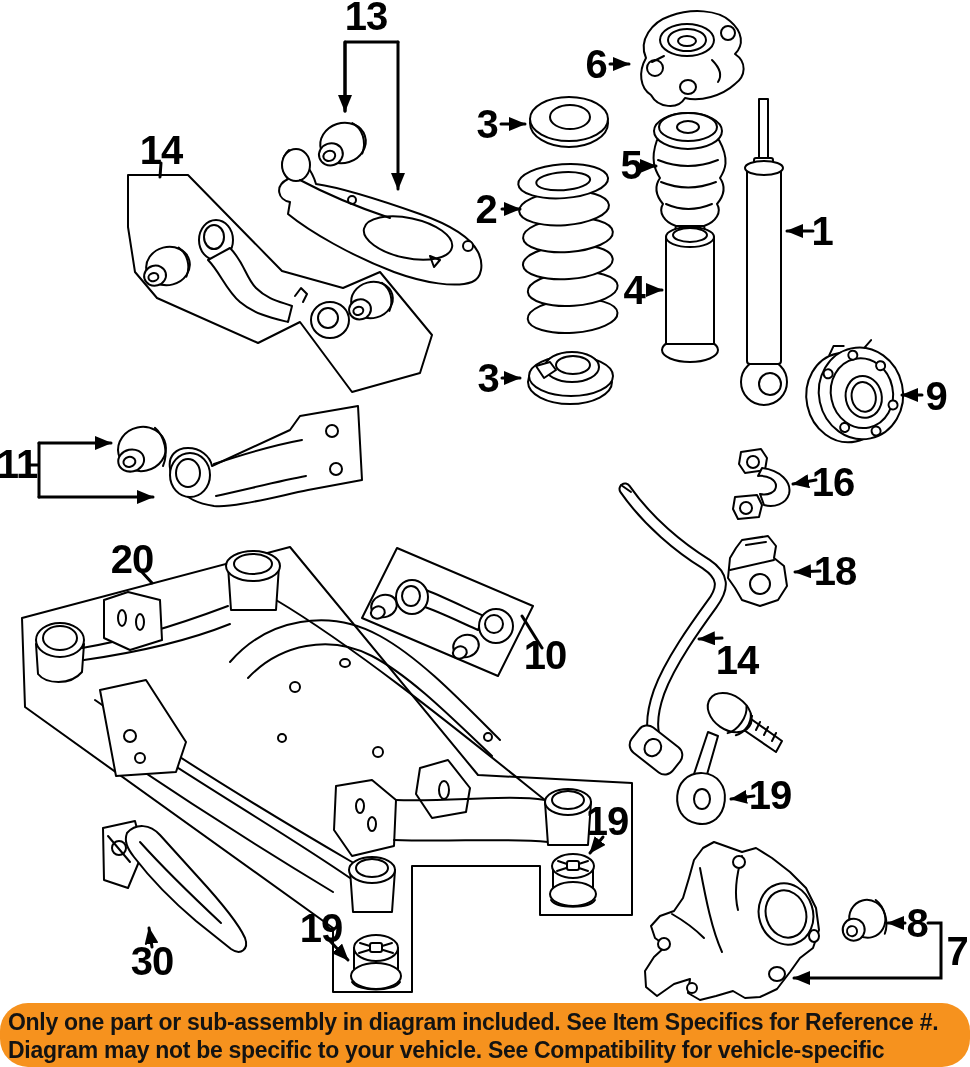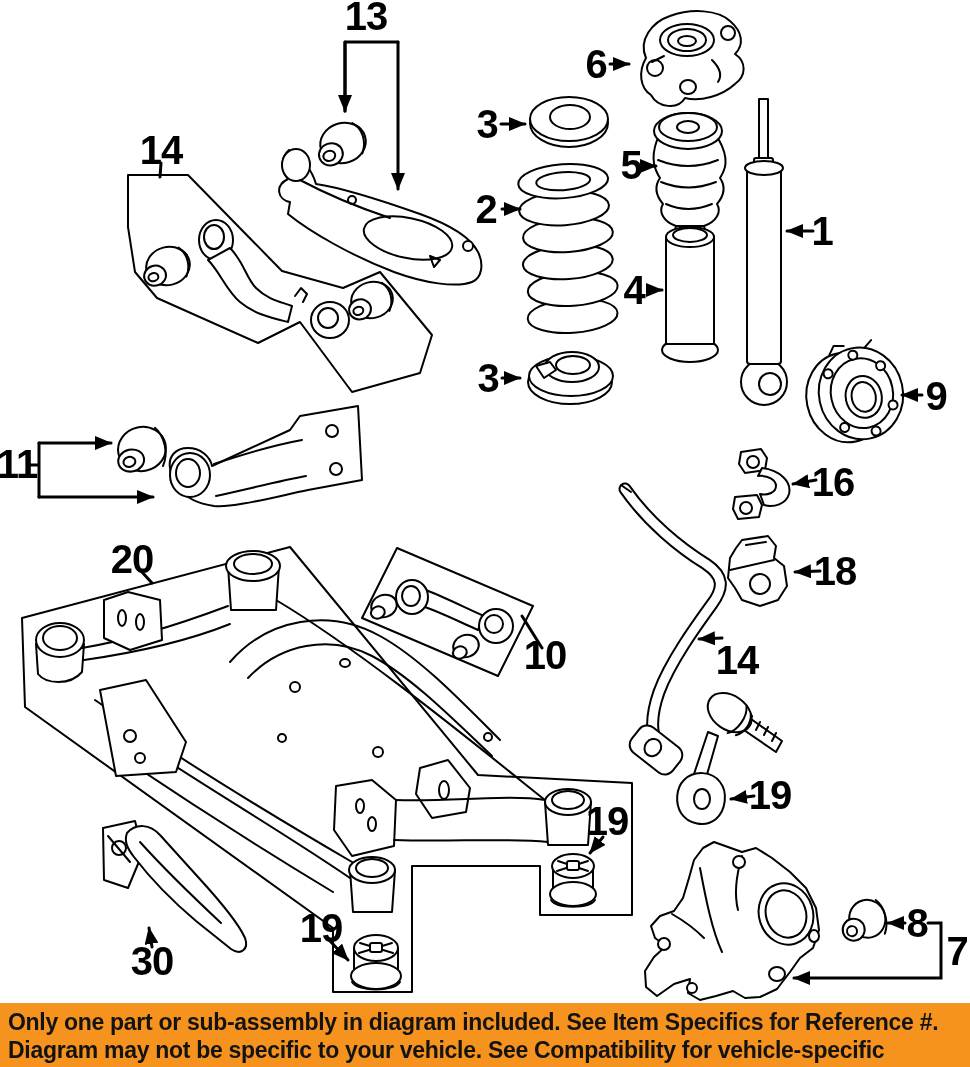--- a/index.html
+++ b/index.html
@@ -6,21 +6,21 @@
   .stage { position:relative; width:970px; height:1067px; background:#fff;
            font-family:"Liberation Sans", sans-serif; overflow:hidden; }
   .art { position:absolute; left:0; top:0; }
   .ln { fill:none; stroke:#000; stroke-width:2; stroke-linejoin:round; stroke-linecap:round; }
   .fw { fill:#fff; stroke:#000; stroke-width:2; stroke-linejoin:round; }
   .ld { fill:none; stroke:#000; stroke-width:3; stroke-linecap:round; }
   .co { position:absolute; transform:translate(-50%,-50%);
         font-weight:700; font-size:40px; color:#000; letter-spacing:-1px;
         font-family:"Liberation Sans", sans-serif; white-space:nowrap; }
   .banner { position:absolute; left:0; top:1003px; width:970px; height:64px;
-            box-sizing:border-box; padding:5px 8px 0 8px; }
+            box-sizing:border-box; padding:5px 8px 0 8px;border-radius:28px; }
   .banner .bl { font-weight:700; font-size:23px; line-height:28px; letter-spacing:-0.3px; }
 </style>
 </head>
 <body>
 
 <div class="stage">
 
 <svg class="art" width="970" height="1003" viewBox="0 0 970 1003">
   <defs>
     <marker id="ah" markerUnits="userSpaceOnUse" markerWidth="18" markerHeight="14" refX="16" refY="7" orient="auto">

